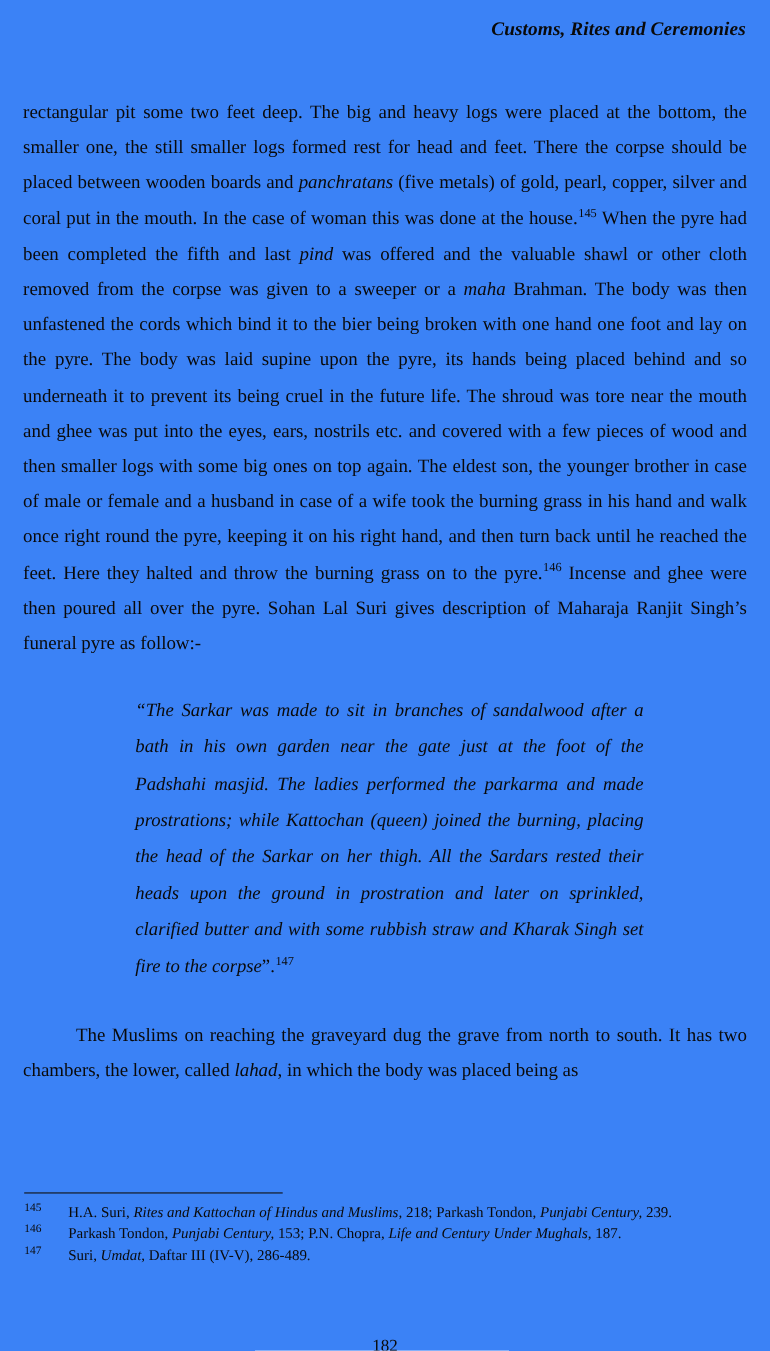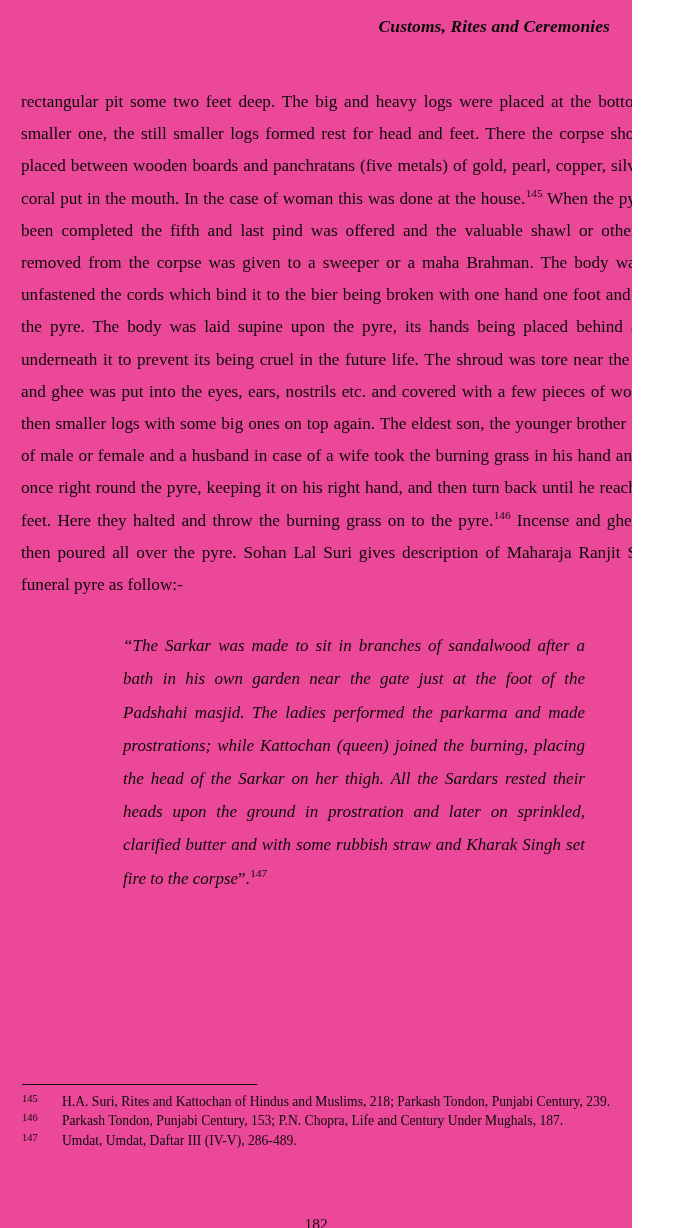--- a/index.html
+++ b/index.html
@@ -6,24 +6,24 @@
     margin: 0;
     padding: 0;
     background: #ffffff;
   }
   body {
     font-family: "Liberation Serif", "DejaVu Serif", serif;
     color: #0a0a0a;
   }
   .page {
     position: relative;
-    width: 632px;
+    width: 700px;
     height: 1228px;
     overflow: hidden;
-    background: #ec4899;
+    background: #3b82f6;
     box-sizing: border-box;
   }
 
   
   .running-head {
     position: absolute;
     top: 16px;
     left: 22px;
     right: 22px;
     text-align: right;
@@ -46,20 +46,21 @@
     font-size: 17.2px;
     line-height: 32.2px;
     text-align: justify;
     text-justify: inter-word;
     hyphens: none;
   }
   p.body-par.indented {
     text-indent: 48px;
   }
   .ital {
+    font-style: italic;
   }
   sup.fn-ref {
     font-size: 11.2px;
     vertical-align: super;
     line-height: 0;
     padding-left: 0.5px;
   }
 
   
   .blockquote {
@@ -132,30 +133,31 @@
   <div class="content">
 
     <p class="body-par"><span>rectangular pit some two feet deep. The big and heavy logs were placed at the bottom, the smaller one, the still smaller logs formed rest for head and feet. There the corpse should be placed between wooden boards and </span><span class="ital">panchratans</span><span> (five metals) of gold, pearl, copper, silver and coral put in the mouth. In the case of woman this was done at the house.</span><sup class="fn-ref">145</sup><span> When the pyre had been completed the fifth and last </span><span class="ital">pind</span><span> was offered and the valuable shawl or other cloth removed from the corpse was given to a sweeper or a </span><span class="ital">maha</span><span> Brahman. The body was then unfastened the cords which bind it to the bier being broken with one hand one foot and lay on the pyre. The body was laid supine upon the pyre, its hands being placed behind and so underneath it to prevent its being cruel in the future life. The shroud was tore near the mouth and ghee was put into the eyes, ears, nostrils etc. and covered with a few pieces of wood and then smaller logs with some big ones on top again. The eldest son, the younger brother in case of male or female and a husband in case of a wife took the burning grass in his hand and walk once right round the pyre, keeping it on his right hand, and then turn back until he reached the feet. Here they halted and throw the burning grass on to the pyre.</span><sup class="fn-ref">146</sup><span> Incense and ghee were then poured all over the pyre. Sohan Lal Suri gives description of Maharaja Ranjit Singh’s funeral pyre as follow:-</span></p>
 
     <div class="gap-before-quote"></div>
 
     <blockquote class="blockquote"><span>“The Sarkar was made to sit in branches of sandalwood after a bath in his own garden near the gate just at the foot of the Padshahi masjid. The ladies performed the parkarma and made prostrations; while Kattochan (queen) joined the burning, placing the head of the Sarkar on her thigh. All the Sardars rested their heads upon the ground in prostration and later on sprinkled, clarified butter and with some rubbish straw and Kharak Singh set fire to the corpse</span><span class="upright">”.</span><sup class="fn-ref upright">147</sup></blockquote>
 
     <div class="gap-after-quote"></div>
 
+    <p class="body-par indented"><span>The Muslims on reaching the graveyard dug the grave from north to south. It has two chambers, the lower, called </span><span class="ital">lahad</span><span>, in which the body was placed being as</span></p>
 
   </div>
 
   <div class="footnotes">
 
     <div class="fn-rule"></div>
 
     <div class="fn-item"><span class="fn-num">145</span><span>H.A. Suri, </span><span class="ital">Rites and Kattochan of Hindus and Muslims,</span><span> 218; Parkash Tondon, </span><span class="ital">Punjabi Century,</span><span> 239.</span></div>
 
     <div class="fn-item"><span class="fn-num">146</span><span>Parkash Tondon, </span><span class="ital">Punjabi Century,</span><span> 153; P.N. Chopra, </span><span class="ital">Life and Century Under Mughals,</span><span> 187.</span></div>
 
-    <div class="fn-item"><span class="fn-num">147</span><span>Umdat, </span><span class="ital">Umdat</span><span>, Daftar III (IV-V), 286-489.</span></div>
+    <div class="fn-item"><span class="fn-num">147</span><span>Suri, </span><span class="ital">Umdat</span><span>, Daftar III (IV-V), 286-489.</span></div>
 
   </div>
 
   <div class="folio">182</div>
 
 </div>
 
 </body></html>

